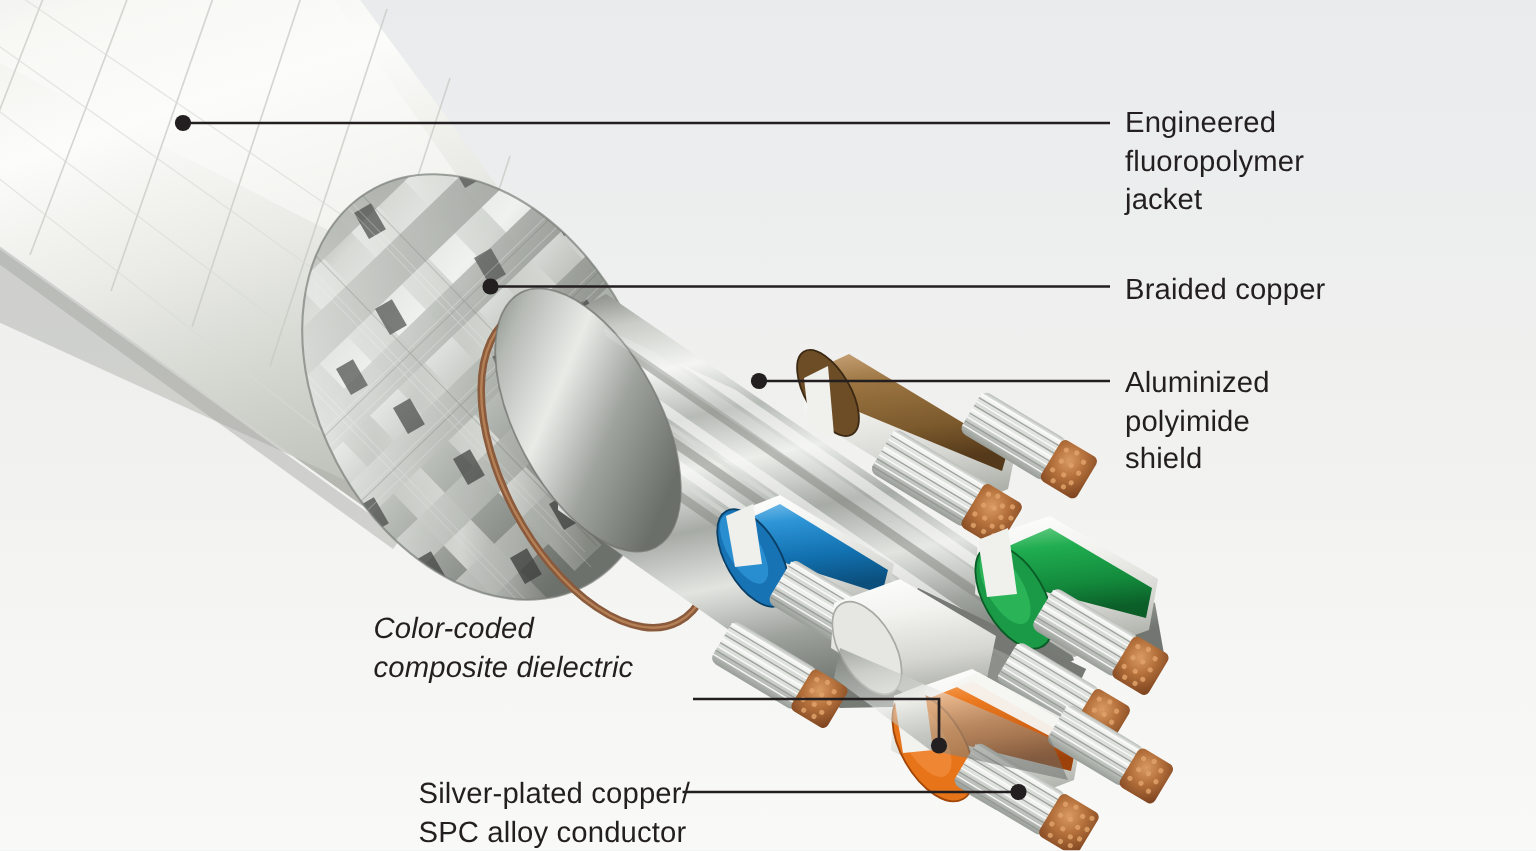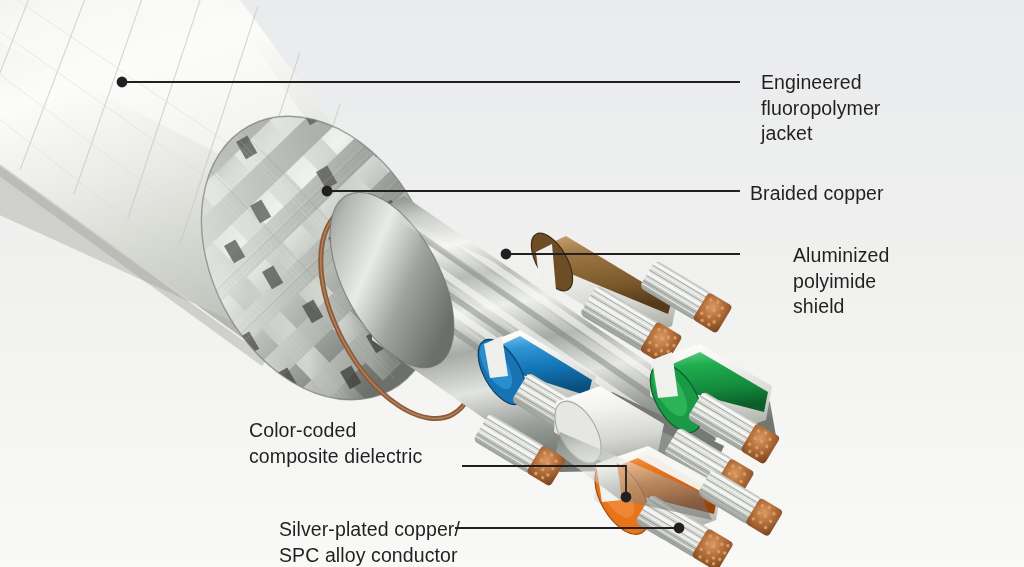--- a/index.html
+++ b/index.html
@@ -601,25 +601,25 @@
     <g id="leaderdots" fill="#231f20">
         <circle cx="122" cy="82" r="5.4"></circle>
         <circle cx="327" cy="191" r="5.4"></circle>
         <circle cx="506" cy="254" r="5.4"></circle>
         <circle cx="626" cy="497" r="5.4"></circle>
         <circle cx="679" cy="528" r="5.4"></circle>
       </g>
   </svg>
 
   <div id="labels">
-      <div class="cal" style="left: 750px; top: 70px; margin-left: 11px;">Engineered
+      <div class="cal" style="left: 750px; top: 70px;">Engineered
 fluoropolymer
 jacket</div>
       <div class="cal" style="left: 750px; top: 181px;">Braided copper</div>
-      <div class="cal" style="left: 750px; top: 243px; margin-left: 43px;">Aluminized
+      <div class="cal" style="left: 750px; top: 243px;">Aluminized
 polyimide
 shield</div>
-      <div class="cal" style="left: 249px; top: 418px;">Color-coded
+      <div class="cal" style="left: 249px; top: 407px; font-style: italic;">Color-coded
 composite dielectric</div>
       <div class="cal" style="left: 243px; top: 517px; margin-left: 36px;">Silver-plated copper/
 SPC alloy conductor</div>
     </div>
 </div>
 
 </body></html>

